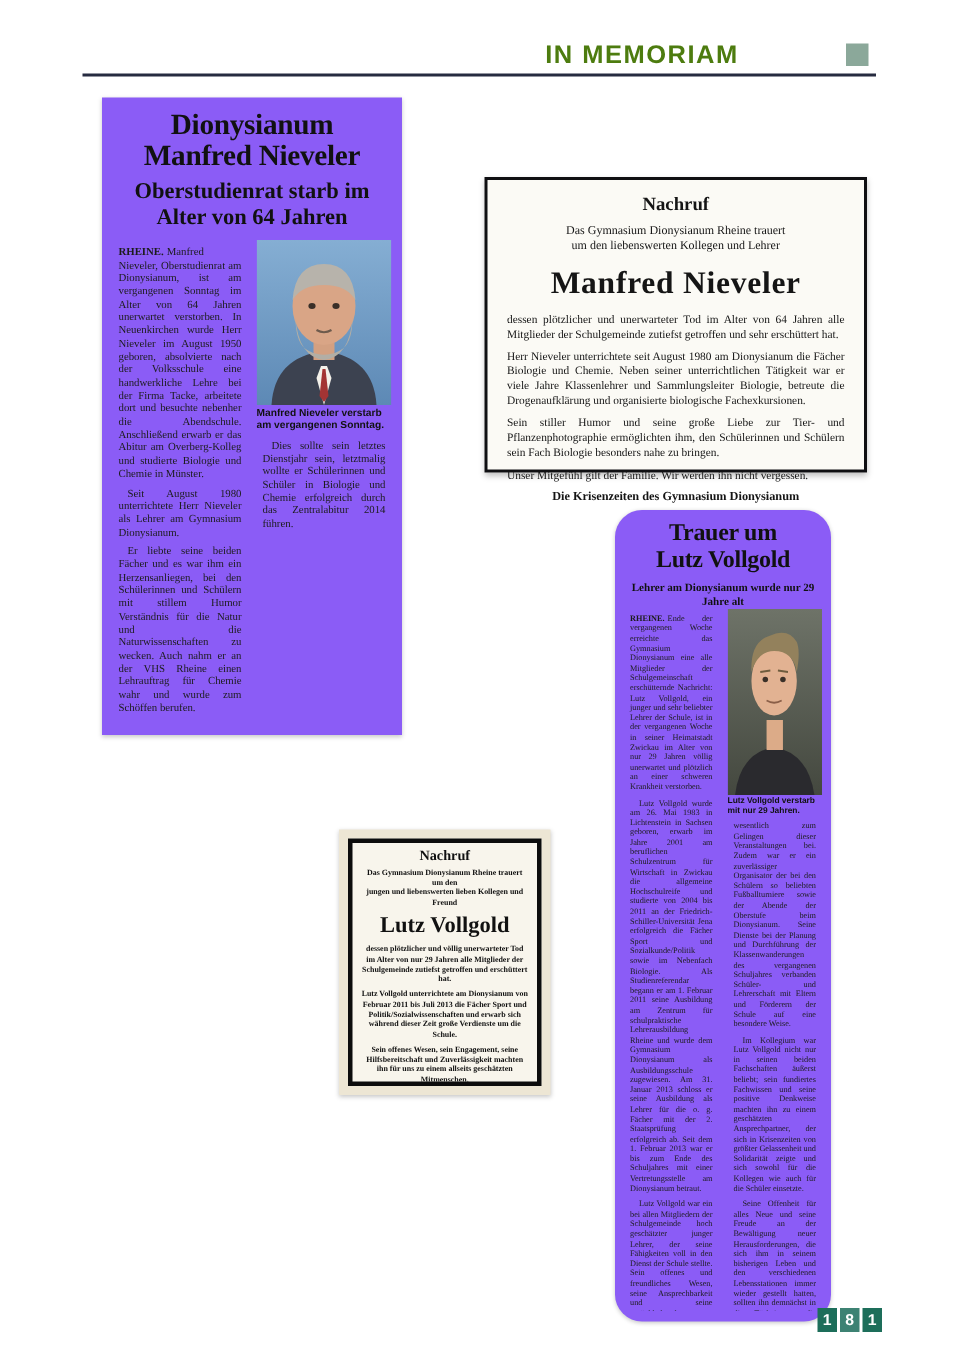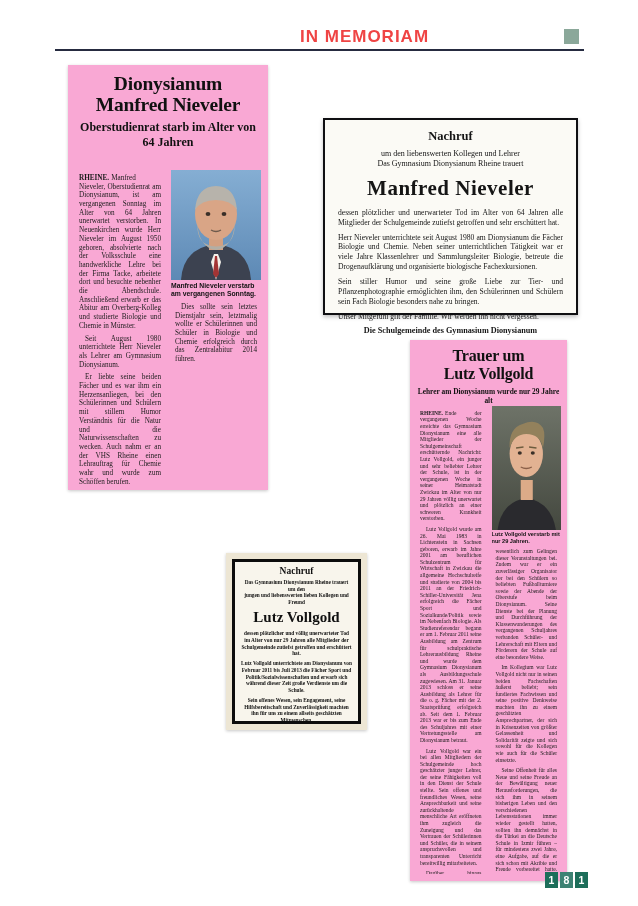--- a/index.html
+++ b/index.html
@@ -1,36 +1,36 @@
 <!DOCTYPE html>
 <html lang="de"><head>
 <meta charset="utf-8">
 <style>
   html,body{margin:0;padding:0;background:#ffffff;}
   .page{position:relative;width:638px;height:906px;background:#ffffff;overflow:hidden;
         font-family:"Liberation Serif",serif;color:#1c1c1c;}
 
   
-  .memoriam-title{position:absolute;top:27px;left:300px;width:256px;text-align:left;
+  .memoriam-title{position:absolute;top:27px;left:300px;width:256px;text-align:center;
         font-family:"Liberation Sans",sans-serif;font-weight:bold;font-size:17px;
-        letter-spacing:1px;color:#ef4444;}
+        letter-spacing:1px;color:#4d7c0f;}
   .memoriam-square{position:absolute;top:29px;left:564px;width:15px;height:15px;background:#8BA89A;}
   .header-rule{position:absolute;left:55px;top:49px;width:529px;height:2px;background:#262B40;}
 
   
-  .clipping{position:absolute;background:#f9a8d4;box-sizing:border-box;
+  .clipping{position:absolute;background:#8b5cf6;box-sizing:border-box;
         box-shadow:0 1px 3px rgba(0,0,0,.22);}
   .clip-nieveler{left:68px;top:65px;width:200px;height:425px;padding:8px 7px 6px;}
-  .clip-vollgold{left:410px;top:340px;width:157px;height:541px;padding:7px 6px 5px;}
+  .clip-vollgold{left:410px;top:340px;width:144px;height:541px;padding:7px 6px 5px;border-radius:18px;}
 
   .headline{ text-align:center;font-weight:bold;color:#111;letter-spacing:-0.2px;}
   .clip-nieveler .headline{font-size:19.5px;line-height:1.1;}
   .clip-vollgold .headline{font-size:16px;line-height:1.12;}
   .subhead{text-align:center;font-weight:bold;margin-top:4px;color:#111;}
-  .clip-nieveler .subhead{font-size:12px;margin-bottom:20px;}
+  .clip-nieveler .subhead{font-size:15px;margin-bottom:6px;}
   .clip-vollgold .subhead{font-size:7.4px;margin-bottom:1px;}
 
   .cols{display:flex;overflow:hidden;}
   .clip-nieveler .cols{gap:6px;height:320px;}
   .clip-vollgold .cols{gap:6px;height:468px;}
   .col{flex:1;overflow:hidden;text-align:justify;hyphens:auto;}
   .clip-nieveler .col{font-size:7.2px;line-height:1.21;}
   .clip-vollgold .col{font-size:5.5px;line-height:1.2;}
   .col p{margin:4px;}
   .col p.ind{text-indent:6px;}
@@ -117,29 +117,29 @@
           <figcaption>Manfred Nieveler verstarb am vergangenen Sonntag.</figcaption>
         </figure>
         <p class="ind">Dies sollte sein letztes Dienstjahr sein, letztmalig wollte er Schülerinnen und Schüler in Biologie und Chemie erfolgreich durch das Zentralabitur 2014 führen.</p>
       </div>
     </div>
   </article>
 
   <section class="nachruf1">
     <div class="n1-title">Nachruf</div>
     <div class="n1-intro">
+      <div>Das Gymnasium Dionysianum Rheine trauert</div>
       <div>um den liebenswerten Kollegen und Lehrer</div>
-      <div>Das Gymnasium Dionysianum Rheine trauert</div>
     </div>
     <div class="n1-name">Manfred Nieveler</div>
     <p>dessen plötzlicher und unerwarteter Tod im Alter von 64 Jahren alle Mitglieder der Schulgemeinde zutiefst getroffen und sehr erschüttert hat.</p>
     <p>Herr Nieveler unterrichtete seit August 1980 am Dionysianum die Fächer Biologie und Chemie. Neben seiner unterrichtlichen Tätigkeit war er viele Jahre Klassenlehrer und Sammlungsleiter Biologie, betreute die Drogenaufklärung und organisierte biologische Fachexkursionen.</p>
     <p>Sein stiller Humor und seine große Liebe zur Tier- und Pflanzenphotographie ermöglichten ihm, den Schülerinnen und Schülern sein Fach Biologie besonders nahe zu bringen.</p>
     <p>Unser Mitgefühl gilt der Familie. Wir werden ihn nicht vergessen.</p>
-    <div class="n1-sig">Die Schulgemeinde des Gymnasium Dionysianum</div>
+    <div class="n1-sig">Die Krisenzeiten des Gymnasium Dionysianum</div>
   </section>
 
   <article class="clipping clip-vollgold">
     <div class="headline">
       <div>Trauer um</div>
       <div>Lutz Vollgold</div>
     </div>
     <div class="subhead">Lehrer am Dionysianum wurde nur 29 Jahre alt</div>
     <div class="cols">
       <div class="col">

